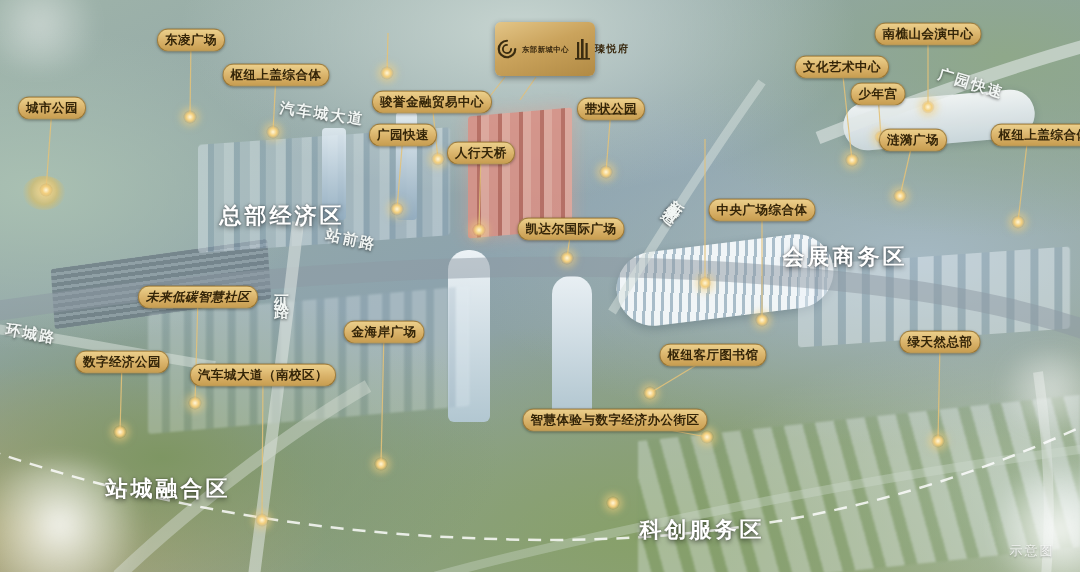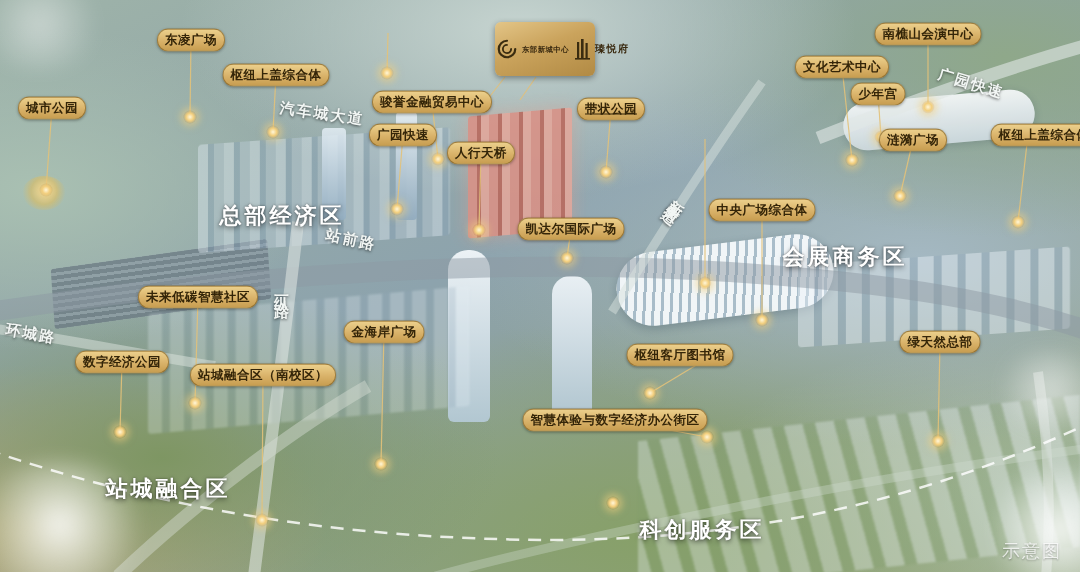--- a/index.html
+++ b/index.html
@@ -75,21 +75,21 @@
     position:absolute;left:495px;top:22px;width:100px;height:54px;border-radius:6px;
     background:linear-gradient(160deg,#e3c587 0%,#caa35c 45%,#b18a44 100%);
     box-shadow:0 2px 6px rgba(0,0,0,.4);display:flex;align-items:stretch;
   }
   .badge-half{flex:1;display:flex;flex-direction:row;align-items:center;justify-content:center;gap:2px;padding:3px 1px;}
   .badge-divider{width:1px;background:rgba(85,60,20,.5);margin:8px 0;}
   .badge-name{font-size:8px;font-weight:700;color:#3a2a10;letter-spacing:.5px;white-space:nowrap;transform:scale(.92);}
   .badge-name.big{font-size:10px;letter-spacing:1.5px;transform:none;}
   #watermark{
     position:absolute;left:1032px;top:551px;transform:translate(-50%,-50%);
-    font-size:18px;color:rgba(255,255,255,.75);letter-spacing:2px;text-shadow:0 1px 2px rgba(0,0,0,.3);white-space:nowrap;
+    font-size:13px;color:rgba(255,255,255,.75);letter-spacing:2px;text-shadow:0 1px 2px rgba(0,0,0,.3);white-space:nowrap;
   }
 </style>
 </head>
 <body>
 
 <div id="stage">
 
   <div class="blk b-rail"></div>
   <div class="blk b-leftcbd"></div>
   <div class="blk b-tower1"></div>
@@ -174,29 +174,29 @@
       <div class="lm-label" style="left: 842px; top: 67px;">文化艺术中心</div>
       <div class="dot" style="left: 928px; top: 107px;"></div>
       <div class="lm-label" style="left: 928px; top: 34px;">南樵山会演中心</div>
       <div class="dot" style="left: 881px; top: 137px;"></div>
       <div class="lm-label" style="left: 878px; top: 94px;">少年宫</div>
       <div class="dot" style="left: 900px; top: 196px;"></div>
       <div class="lm-label" style="left: 913px; top: 140px;">涟漪广场</div>
       <div class="dot" style="left: 1018px; top: 222px;"></div>
       <div class="lm-label" style="left: 1028px; top: 135px; margin-left: 16px;">枢纽上盖综合体</div>
       <div class="dot" style="left: 195px; top: 403px;"></div>
-      <div class="lm-label" style="left: 198px; top: 297px;">未来低碳智慧社区</div>
+      <div class="lm-label" style="left: 198px; top: 297px; font-style: italic;">未来低碳智慧社区</div>
       <div class="dot" style="left: 120px; top: 432px;"></div>
       <div class="lm-label" style="left: 122px; top: 362px;">数字经济公园</div>
       <div class="dot" style="left: 262px; top: 520px;"></div>
-      <div class="lm-label" style="left: 263px; top: 375px;">站城融合区（南校区）</div>
+      <div class="lm-label" style="left: 263px; top: 375px;">汽车城大道（南校区）</div>
       <div class="dot" style="left: 381px; top: 464px;"></div>
       <div class="lm-label" style="left: 384px; top: 332px;">金海岸广场</div>
       <div class="dot" style="left: 650px; top: 393px;"></div>
-      <div class="lm-label" style="left: 680px; top: 355px;">枢纽客厅图书馆</div>
+      <div class="lm-label" style="left: 713px; top: 355px;">枢纽客厅图书馆</div>
       <div class="dot" style="left: 707px; top: 437px;"></div>
       <div class="lm-label" style="left: 615px; top: 420px;">智慧体验与数字经济办公街区</div>
       <div class="dot" style="left: 938px; top: 441px;"></div>
       <div class="lm-label" style="left: 940px; top: 342px;">绿天然总部</div>
       <div class="dot" style="left: 613px; top: 503px;"></div>
       <div class="zone-label" style="left: 845px; top: 257px;">会展商务区</div>
       <div class="zone-label" style="left: 282px; top: 216px;">总部经济区</div>
       <div class="zone-label" style="left: 168px; top: 489px;">站城融合区</div>
       <div class="zone-label" style="left: 702px; top: 530px;">科创服务区</div>
       <div class="road-label" style="left: 322px; top: 114px; transform: translate(-50%, -50%) rotate(8deg);">汽车城大道</div>

